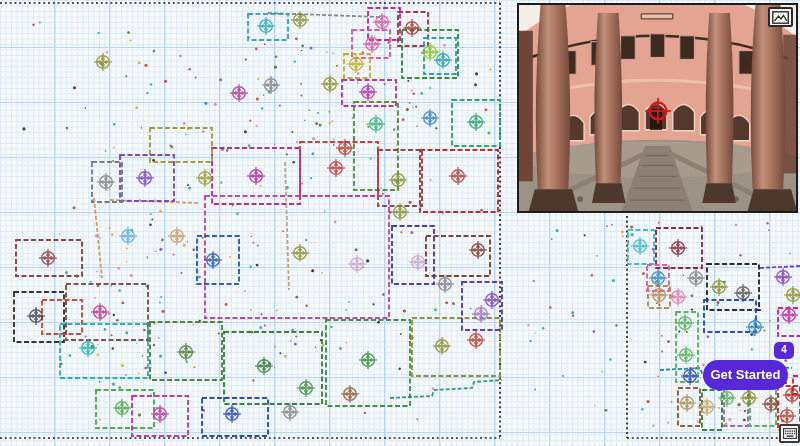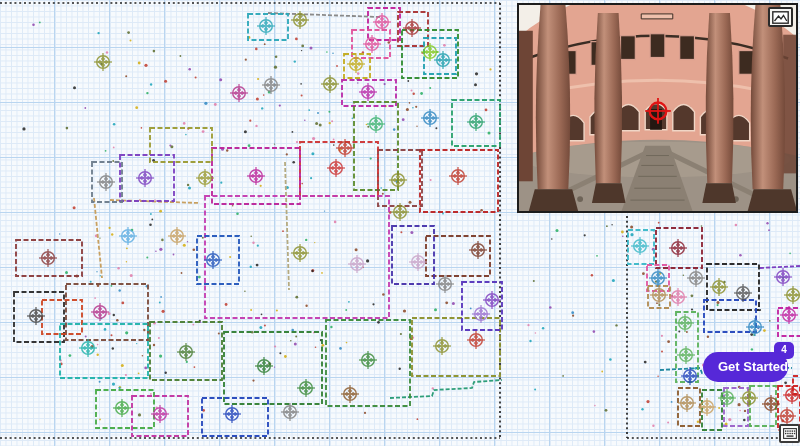--- a/index.html
+++ b/index.html
@@ -38,23 +38,23 @@
   
   .kbd-btn{
     position:absolute;left:779px;top:424px;width:21px;height:19px;
     background:#fbfbfb;border:2px solid #3a3a3a;border-radius:2px;
     padding:0;display:flex;align-items:center;justify-content:center;cursor:pointer;
   }
   .kbd-btn svg{width:14px;height:11px;}
   
   .get-started{position:absolute;left:703px;top:342px;width:91px;height:41px;cursor:pointer;}
   .gs-pill{
-    position:absolute;left:0;top:10px;width:85px;height:30px;border-radius:15px;
+    position:absolute;left:0;top:18px;width:85px;height:30px;border-radius:15px;
     background:var(--gs-bg,#5628d8);color:var(--gs-fg,#fff);
-    font-size:13px;font-weight:bold;text-align:right;line-height:30px;
+    font-size:13px;font-weight:bold;text-align:center;line-height:30px;
   }
   .gs-badge{
     position:absolute;right:0;top:0;width:20px;height:17px;border-radius:5px;
     background:var(--gs-bg,#5628d8);color:var(--gs-fg,#fff);
     font-size:10px;font-weight:bold;text-align:center;line-height:16px;
   }
 </style>
 </head>
 <body>
 

